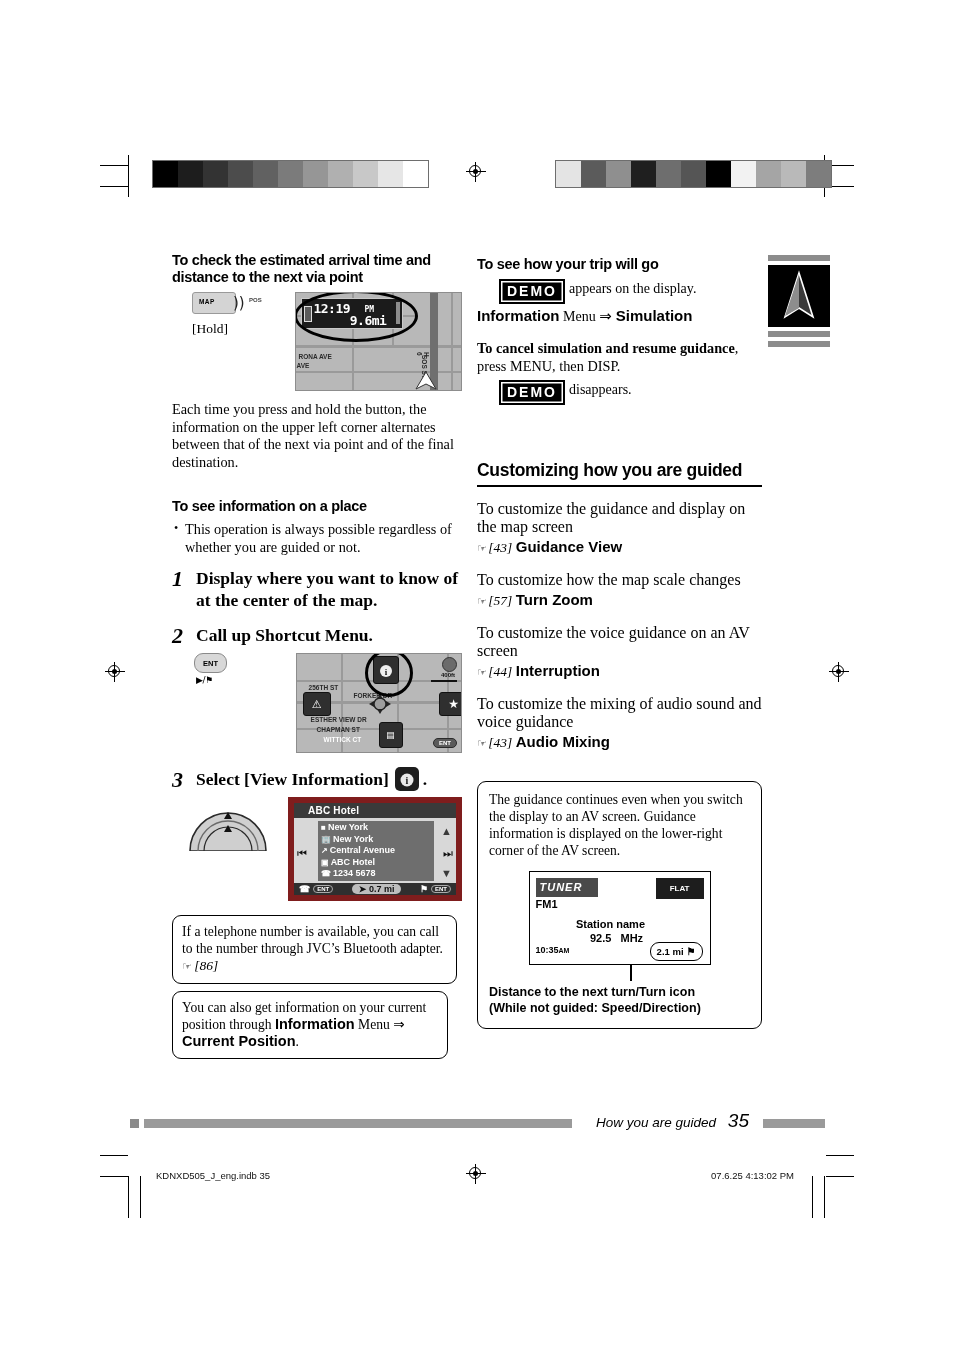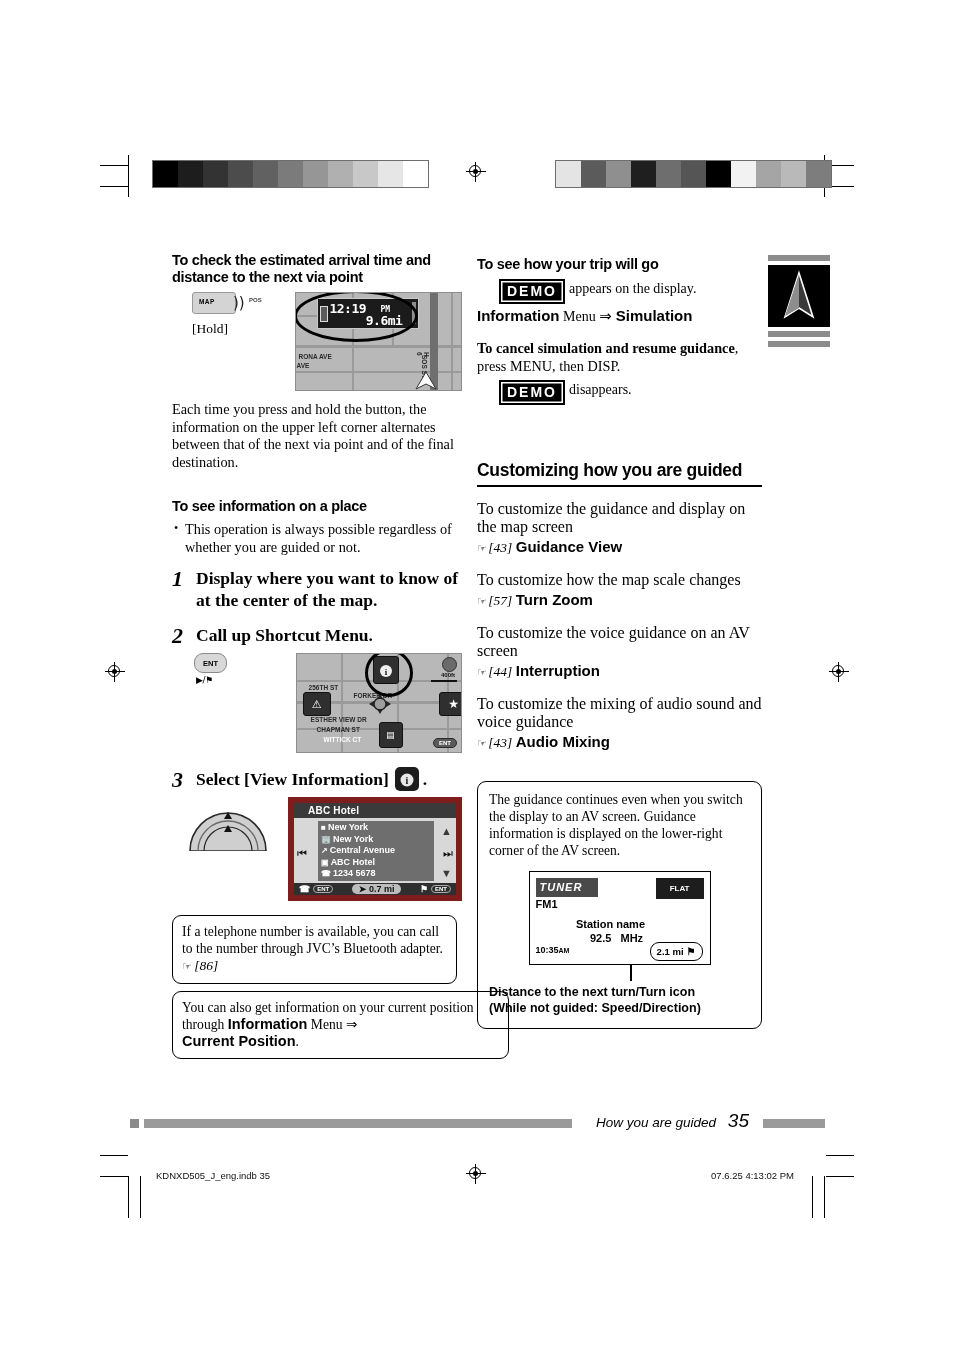--- a/index.html
+++ b/index.html
@@ -96,21 +96,21 @@
   
   .shot{position:relative;overflow:hidden;background:#b8b8b8;border:1px solid #8d8d8d;}
   .road{position:absolute;background:#9a9a9a;}
   .roadmaj{position:absolute;background:#6f6f6f;}
   .mlabel{position:absolute;font-family:"Liberation Sans",sans-serif;font-weight:bold;
           font-size:6.5px;color:#2a2a2a;white-space:nowrap;}
   .mlabel.w{color:#fff;}
 
   .infobox{
     position:absolute;background:#1b1b1b;border:1.5px solid #c9c9c9;
-    color:#fff;font-family:"DejaVu Sans Mono", monospace;font-weight:bold;margin-left:16px;
+    color:#fff;font-family:"DejaVu Sans Mono", monospace;font-weight:bold;
   }
   .ellipse{position:absolute;border:3.2px solid #000;border-radius:50%;background:transparent;}
   .circle{position:absolute;border:3.2px solid #000;border-radius:50%;}
 
   .sqbtn{position:absolute;background:#2f2f2f;border:1px solid #111;border-radius:3px;
          display:flex;align-items:center;justify-content:center;color:#fff;}
 
   
   .panel{width:178px;background:#d8d8d8;border:6px solid #7f1d1d;position:relative;}
   .panel .ttl{background:#3a3a3a;color:#fff;font-family:"Liberation Sans",sans-serif;
@@ -425,21 +425,21 @@
         </div>
       </div>
     </div>
 
     <div class="note" style="margin-top:14px;width:285px;">
       <span>If a telephone number is available, you can call to the number through JVC’s Bluetooth adapter.</span>
       <span class="hand">☞</span>
       <span class="pgref">[86]</span>
     </div>
 
-    <div class="note" style="margin-top:7px;width:337px;">
+    <div class="note" style="margin-top:7px;width:276px;">
       <span>You can also get information on your current position through </span><span class="sb" style="font-size:14.5px;">Information</span><span> Menu </span><span class="arrow">⇒</span><br><span class="sb" style="font-size:14.5px;">Current Position</span><span>.</span>
     </div>
   </div>
 
   <div class="colR">
 
     <h2 class="hd">To see how your trip will go</h2>
 
     <div style="margin-top:5px;padding-left:22px;">
       <span class="demo">DEMO</span>

